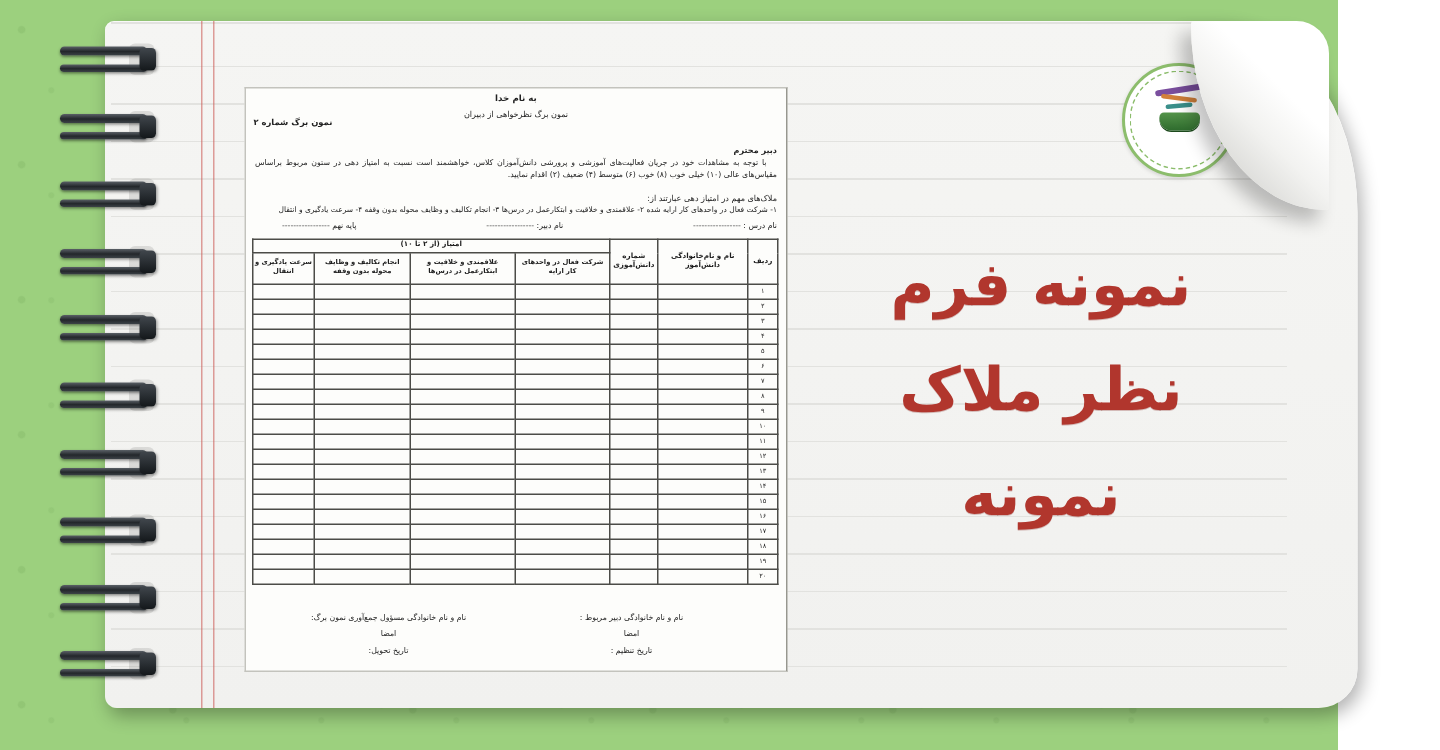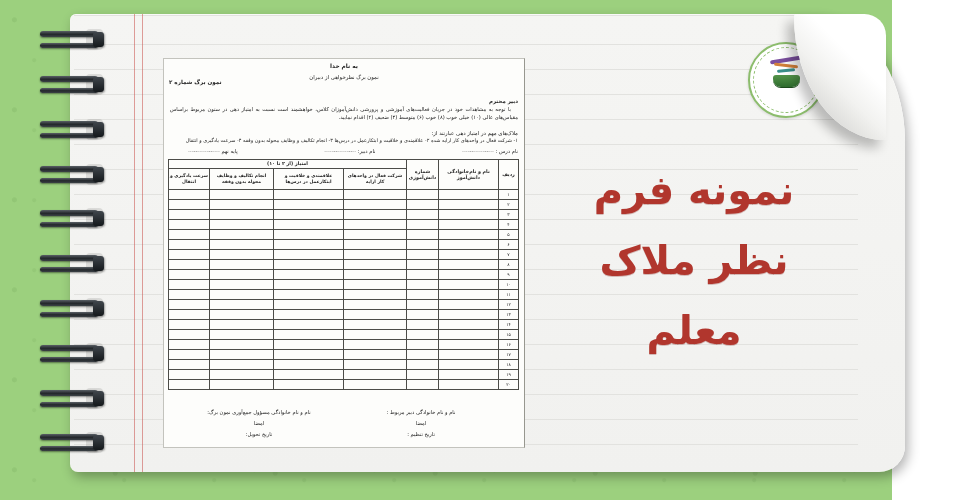--- a/index.html
+++ b/index.html
@@ -335,21 +335,21 @@
         <div>نام و نام خانوادگی مسؤول جمع‌آوری نمون برگ:</div>
         <div>امضا</div>
         <div>تاریخ تحویل:</div>
       </div>
     </div>
   </div>
 
   <div class="overlay-title">
     <div class="t-line">نمونه فرم</div>
     <div class="t-line">نظر ملاک</div>
-    <div class="t-line">معلم</div>
+    <div class="t-line">نمونه</div>
   </div>
 
   <div class="logo">
     <div class="inner-ring"></div>
     <div class="deco">
       <div class="cal1"></div>
       <div class="cal2"></div>
       <div class="cal3"></div>
       <div class="book"></div>
     </div>

